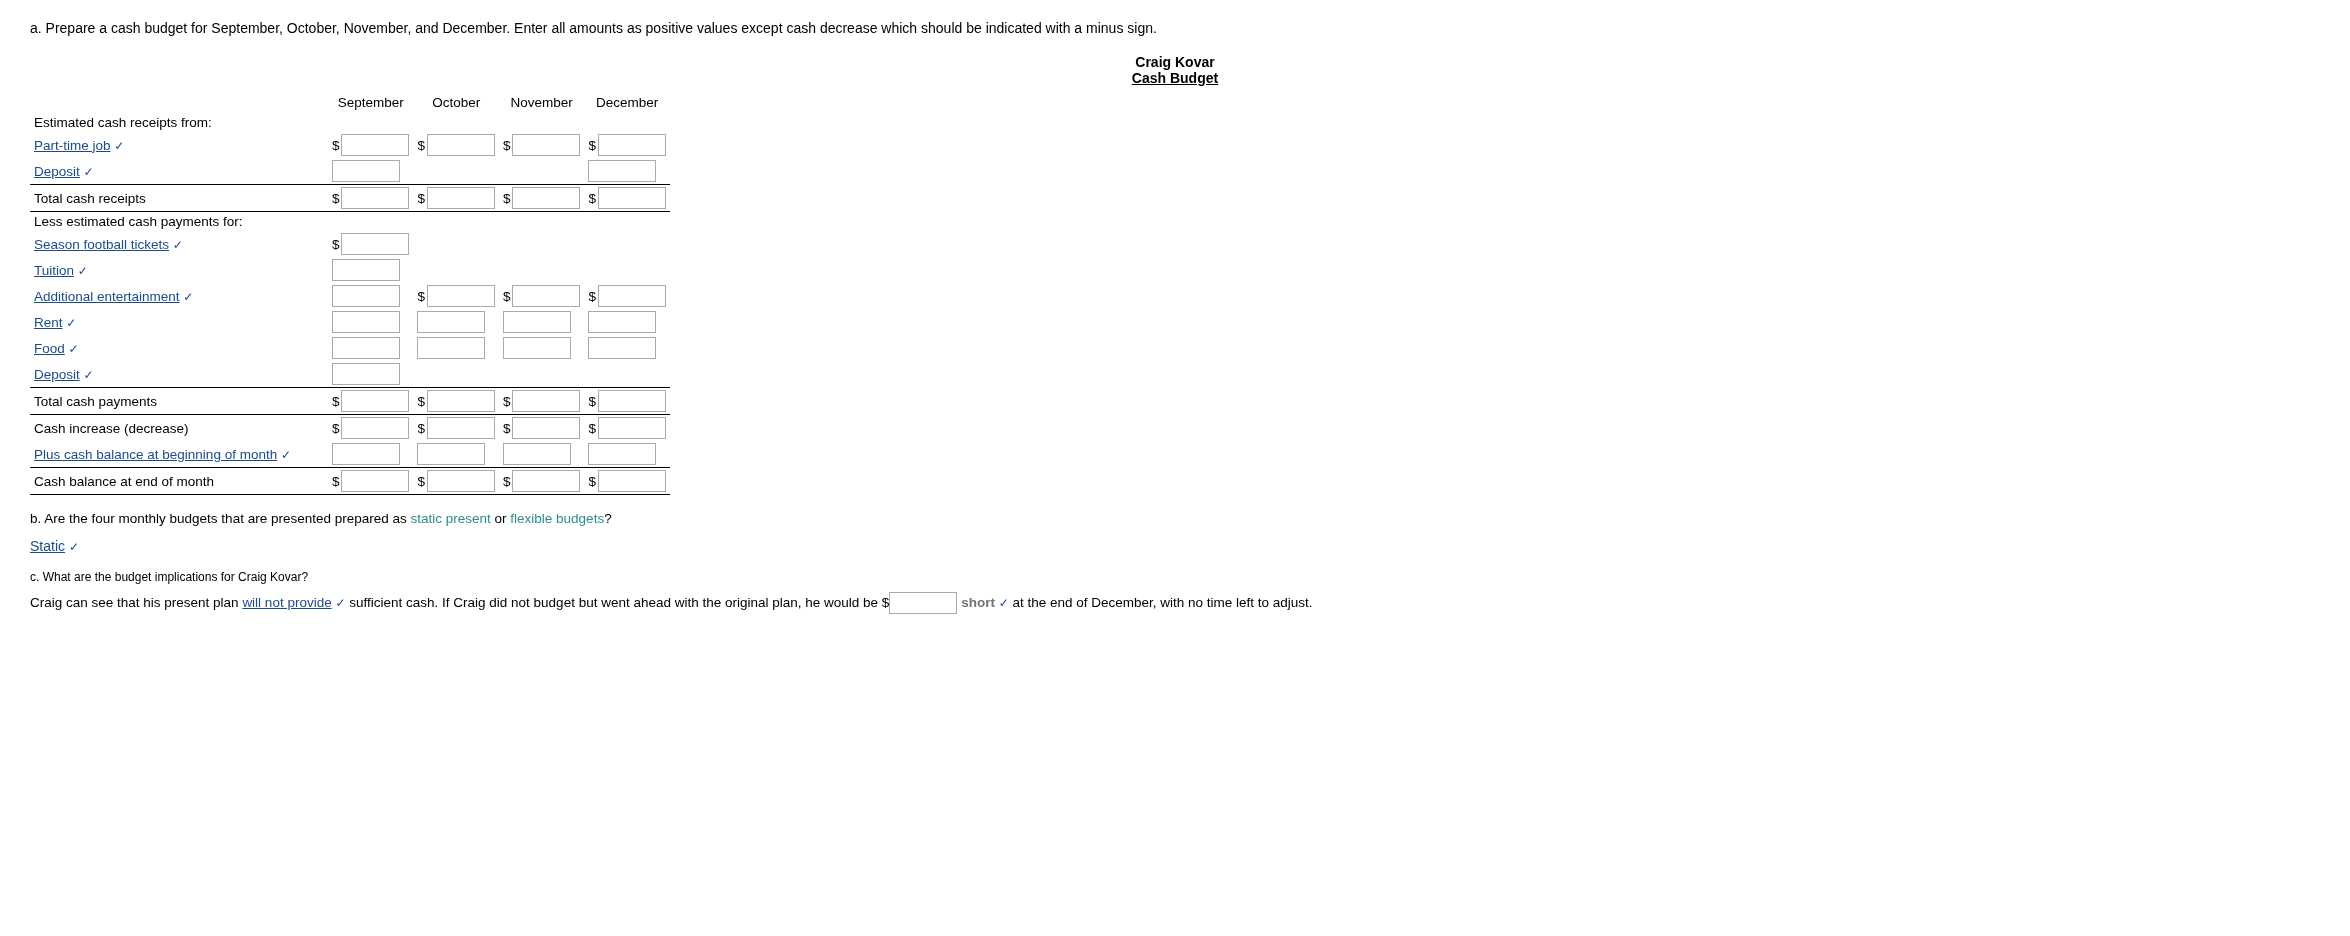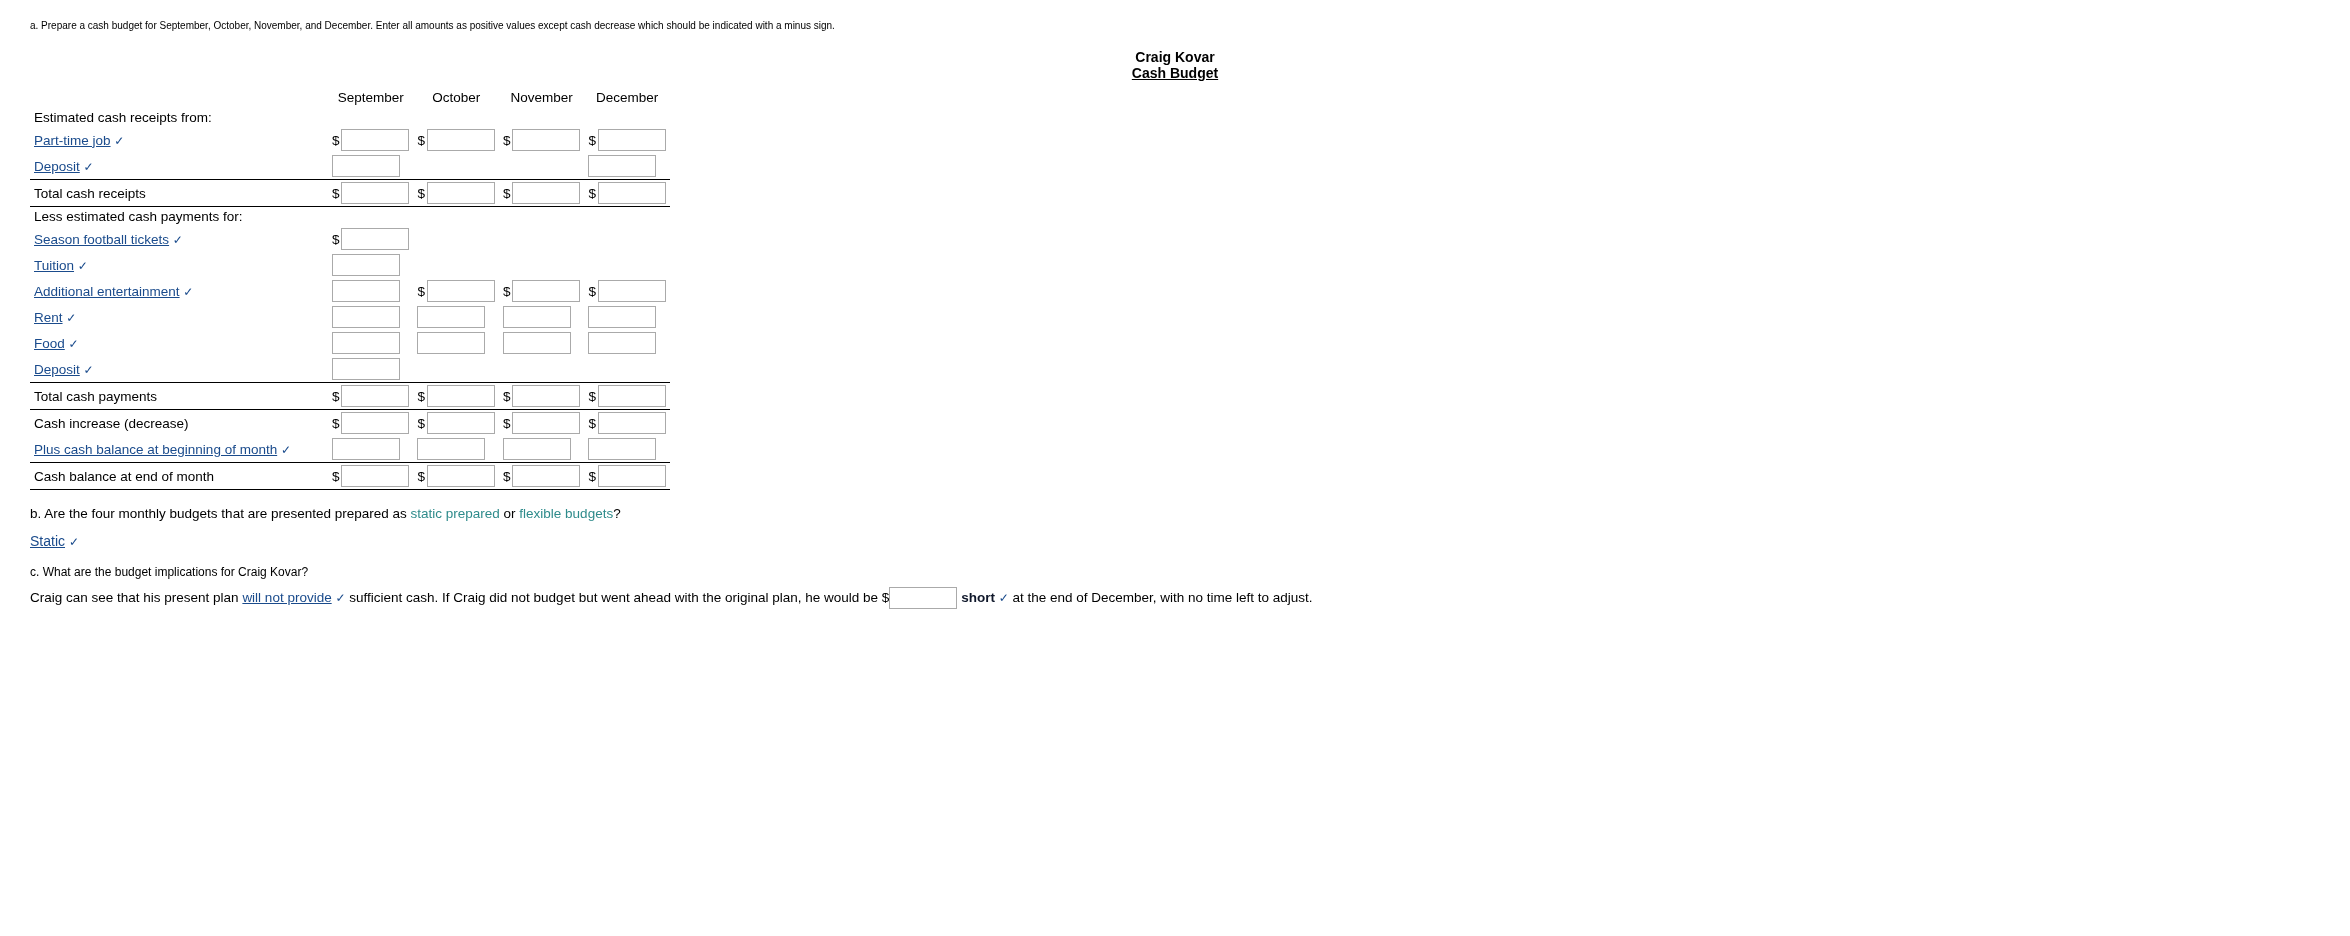--- a/index.html
+++ b/index.html
@@ -5,21 +5,21 @@
     * { box-sizing: border-box; margin: 0; padding: 0; }
     body {
       font-family: Arial, sans-serif;
       font-size: 14px;
       color: #000;
       background: #fff;
       padding: 20px 30px;
     }
     .instructions {
       margin-bottom: 18px;
-      font-size: 10px;
+      font-size: 14px;
     }
     .budget-title {
       text-align: center;
       margin-bottom: 4px;
     }
     .budget-title .company {
       font-weight: bold;
       font-size: 14px;
     }
     .budget-title .doc-title {
@@ -95,21 +95,21 @@
       width: 60px;
       height: 22px;
       border: 1px solid #aaa;
       font-size: 13px;
       padding: 1px 4px;
       display: inline-block;
       vertical-align: middle;
     }
     .short-link {
       font-weight: bold;
-      color: #0f172a;
+      color: #737373;
     }
     .period-wrapper {
       text-align: center;
     }
     .teal-link { color: #2e8b8b; cursor: pointer; }
   </style>
 </head>
 <body>
 
 <p class="instructions">a. Prepare a cash budget for September, October, November, and December. Enter all amounts as positive values except cash decrease which should be indicated with a minus sign.</p>
@@ -401,21 +401,21 @@
           <div class="dollar-cell">
             <span class="dollar">$</span>
             <input type="text" value="" style="">
           </div>
         </td>
     </tr>
   </tbody>
 </table>
 
 <div class="part-b">
-  <span>b. Are the four monthly budgets that are presented prepared as </span><span class="teal-link">static prepared</span><span> or </span><span class="teal-link">flexible budgets</span><span>?</span>
+  <span>b. Are the four monthly budgets that are presented prepared as </span><span class="teal-link">static present</span><span> or </span><span class="teal-link">flexible budgets</span><span>?</span>
 </div>
 
 <div class="static-link">
   <span class="link-style">Static</span>
   <span class="checkmark"> ✓</span>
 </div>
 
 <p class="part-c-title">c. What are the budget implications for Craig Kovar?</p>
 
 <p class="part-c-text">

